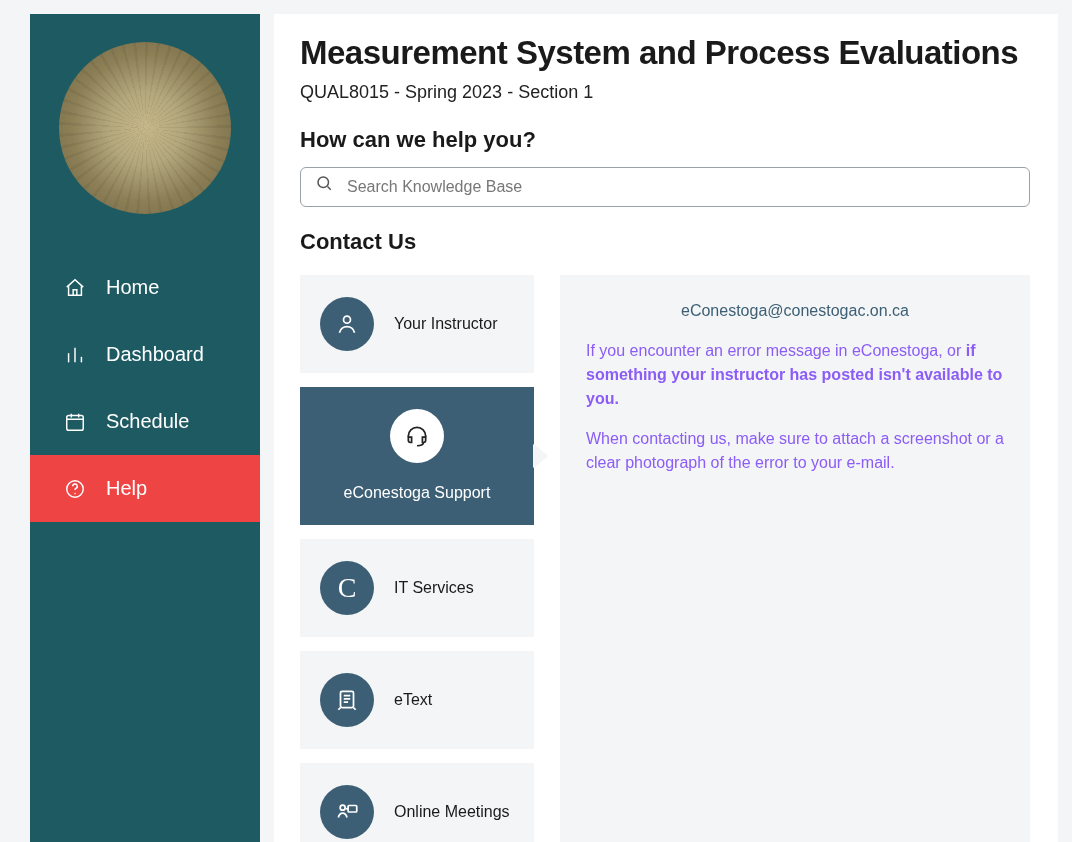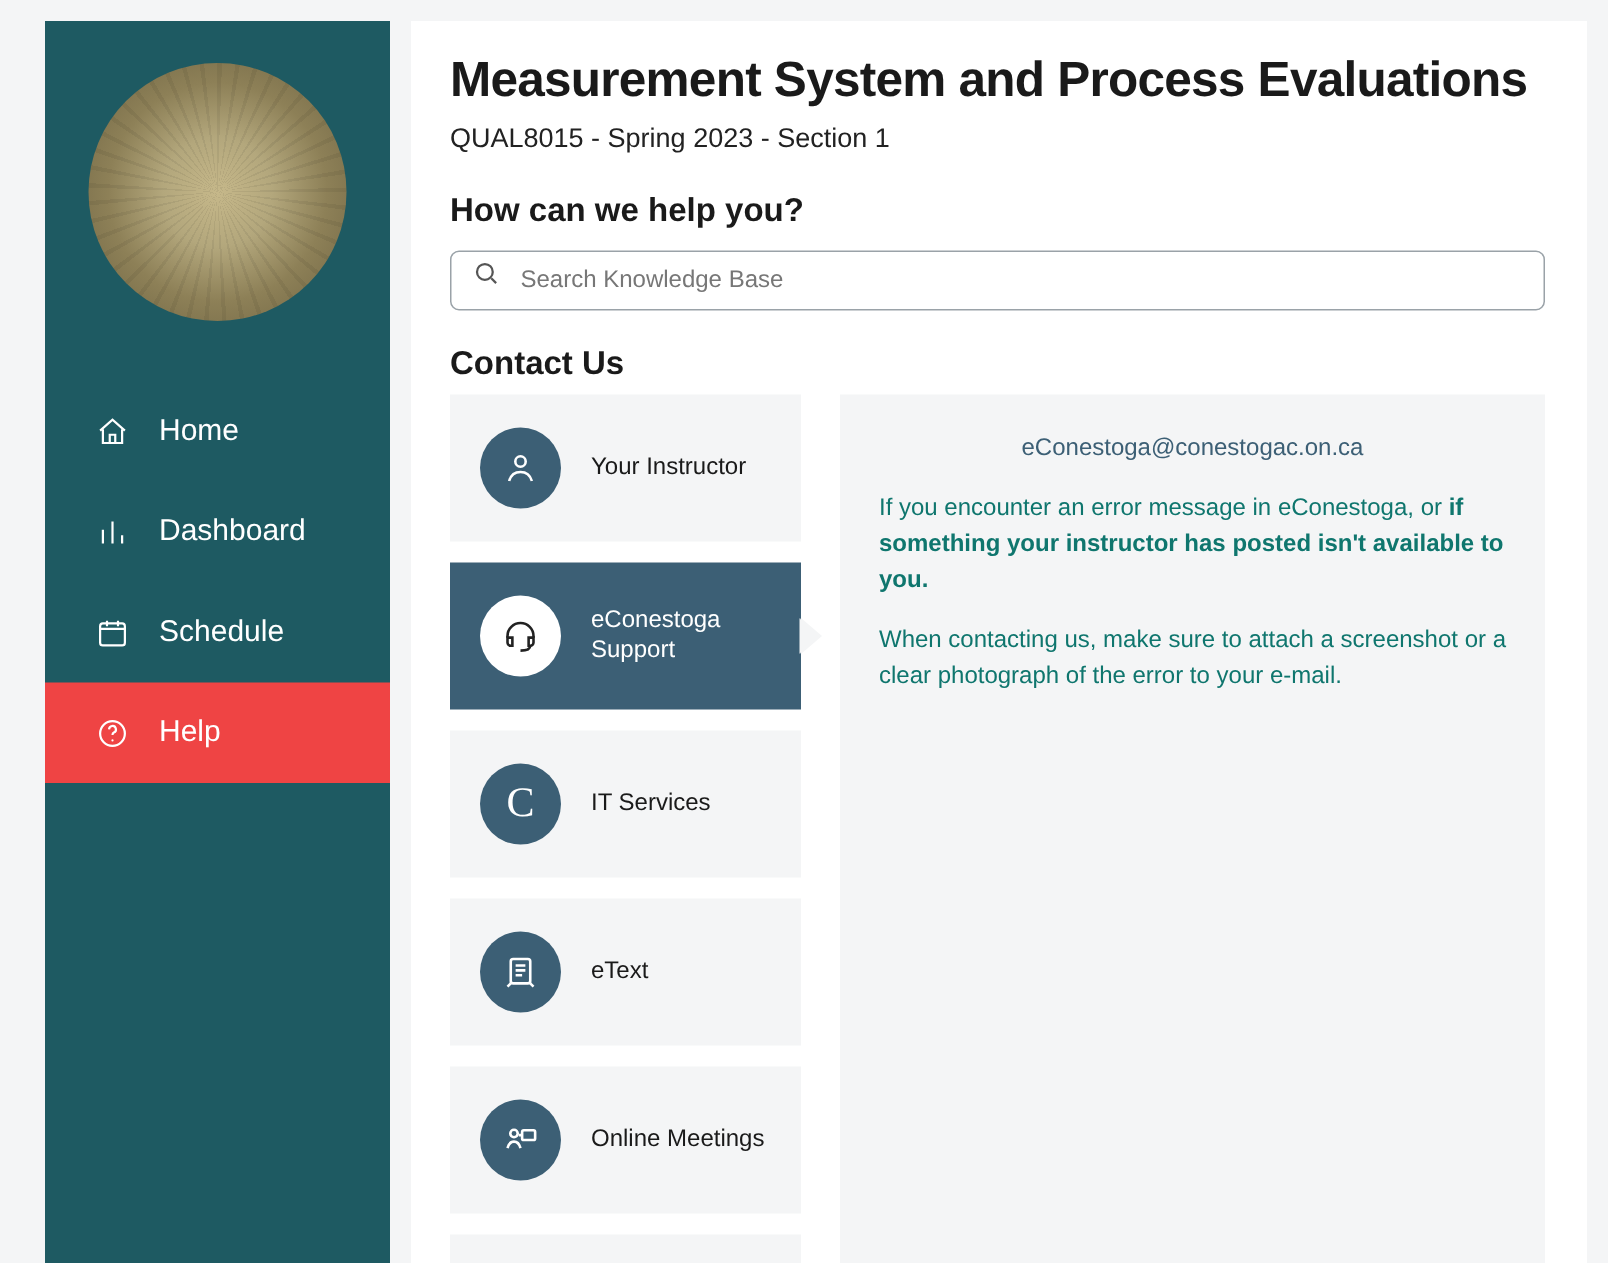--- a/index.html
+++ b/index.html
@@ -98,21 +98,21 @@
     color:#333;
     flex:1;
     background:transparent;
   }
   .search-input::placeholder { color:#777; }
 
   .contact-heading {
     font-size: 22px;
     font-weight: 700;
     margin-top: 22px;
-    margin-bottom: 8px;
+    margin-bottom: 20px;
   }
 
   .columns {
     display: flex;
     gap: 26px;
   }
   .contact-list {
     width: 234px;
     display:flex;
     flex-direction:column;
@@ -123,20 +123,21 @@
     display:flex;
     align-items:center;
     gap: 20px;
     padding: 22px 20px;
     cursor:pointer;
   }
   .contact-card.active {
     background: #3c5f75;
     color:#fff;
     position:relative;
+    flex-direction:column;
   }
   .contact-card.active::after{
     content:"";
     position:absolute;
     right:-14px;
     top:50%;
     transform:translateY(-50%);
     width:0;height:0;
     border-top:12px solid transparent;
     border-bottom:12px solid transparent;
@@ -163,21 +164,21 @@
     padding: 24px 26px;
     font-size: 16px;
     line-height:1.5;
   }
   .detail-email {
     color:#3c5f75;
     font-weight:400;
     margin-bottom:16px;
     text-align:center;
   }
-  .detail-para { margin-bottom:16px; color:#0f766e; }
+  .detail-para { margin-bottom:16px; color:#8b5cf6; }
   .detail-para b { font-weight:700; }
 </style>
 </head>
 <body>
 
 <div class="app">
 
   <aside class="sidebar">
     <div class="avatar"></div>
 

